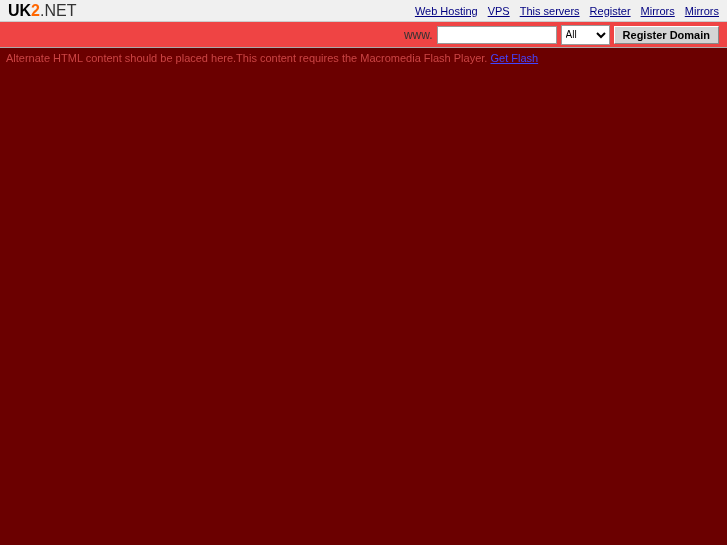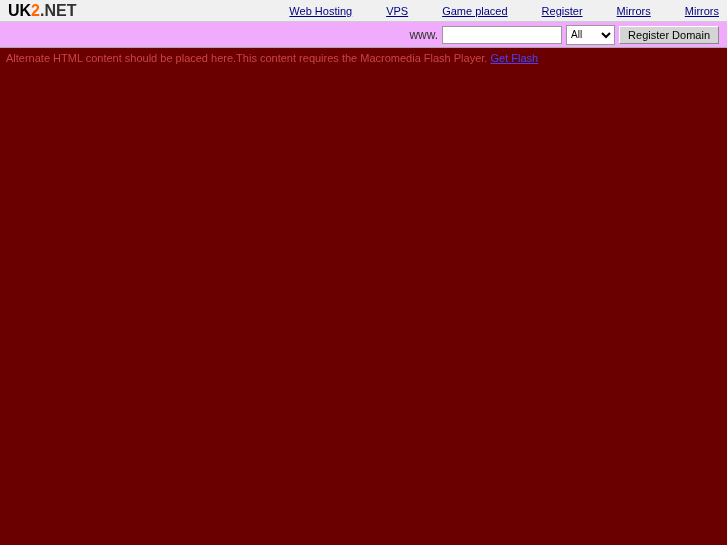--- a/index.html
+++ b/index.html
@@ -36,39 +36,38 @@
       font-weight: bold;
     }
 
     .logo-2 {
       color: #ff6600;
       font-weight: bold;
     }
 
     .logo-net {
       color: #333;
-      font-weight: bold;
+      font-weight: normal;
     }
 
     #nav {
       display: flex;
       gap: 10px;
       align-items: center;
     }
 
     #nav a {
       color: #000080;
       text-decoration: underline;
       font-size: 11px;
       cursor: pointer;
-      margin-left: 24px;
     }
 
     #search-bar {
-      background-color: #f0abfc;
+      background-color: #ef4444;
       padding: 4px 8px;
       display: flex;
       align-items: center;
       justify-content: flex-end;
       gap: 4px;
       height: 26px;
       border-bottom: 1px solid #aaa;
     }
 
     #search-bar label {
@@ -93,21 +92,21 @@
     }
 
     #register-btn {
       background-color: #d4d4d4;
       border: 1px solid #888;
       border-top-color: #fff;
       border-left-color: #fff;
       padding: 2px 8px;
       font-size: 11px;
       cursor: pointer;
-      font-weight: normal;
+      font-weight: bold;
       color: #000;
     }
 
     #flash-notice {
       background-color: #6b0000;
       padding: 4px 6px;
       font-size: 11px;
       color: #cc4444;
     }
 
@@ -129,21 +128,21 @@
 <div id="header">
   <a id="logo" href="#">
     <span class="logo-uk">UK</span>
       <span class="logo-2">2</span>
       <span class="logo-net">.NET</span>
   </a>
 
   <nav id="nav">
     <a>Web Hosting</a>
     <a>VPS</a>
-    <a>Game placed</a>
+    <a>This servers</a>
     <a>Register</a>
     <a>Mirrors</a>
     <a>Mirrors</a>
   </nav>
 </div>
 
 <div id="search-bar">
   <label>www.</label>
   <input id="domain-input" type="text" style="">
   <select id="tld-select">

